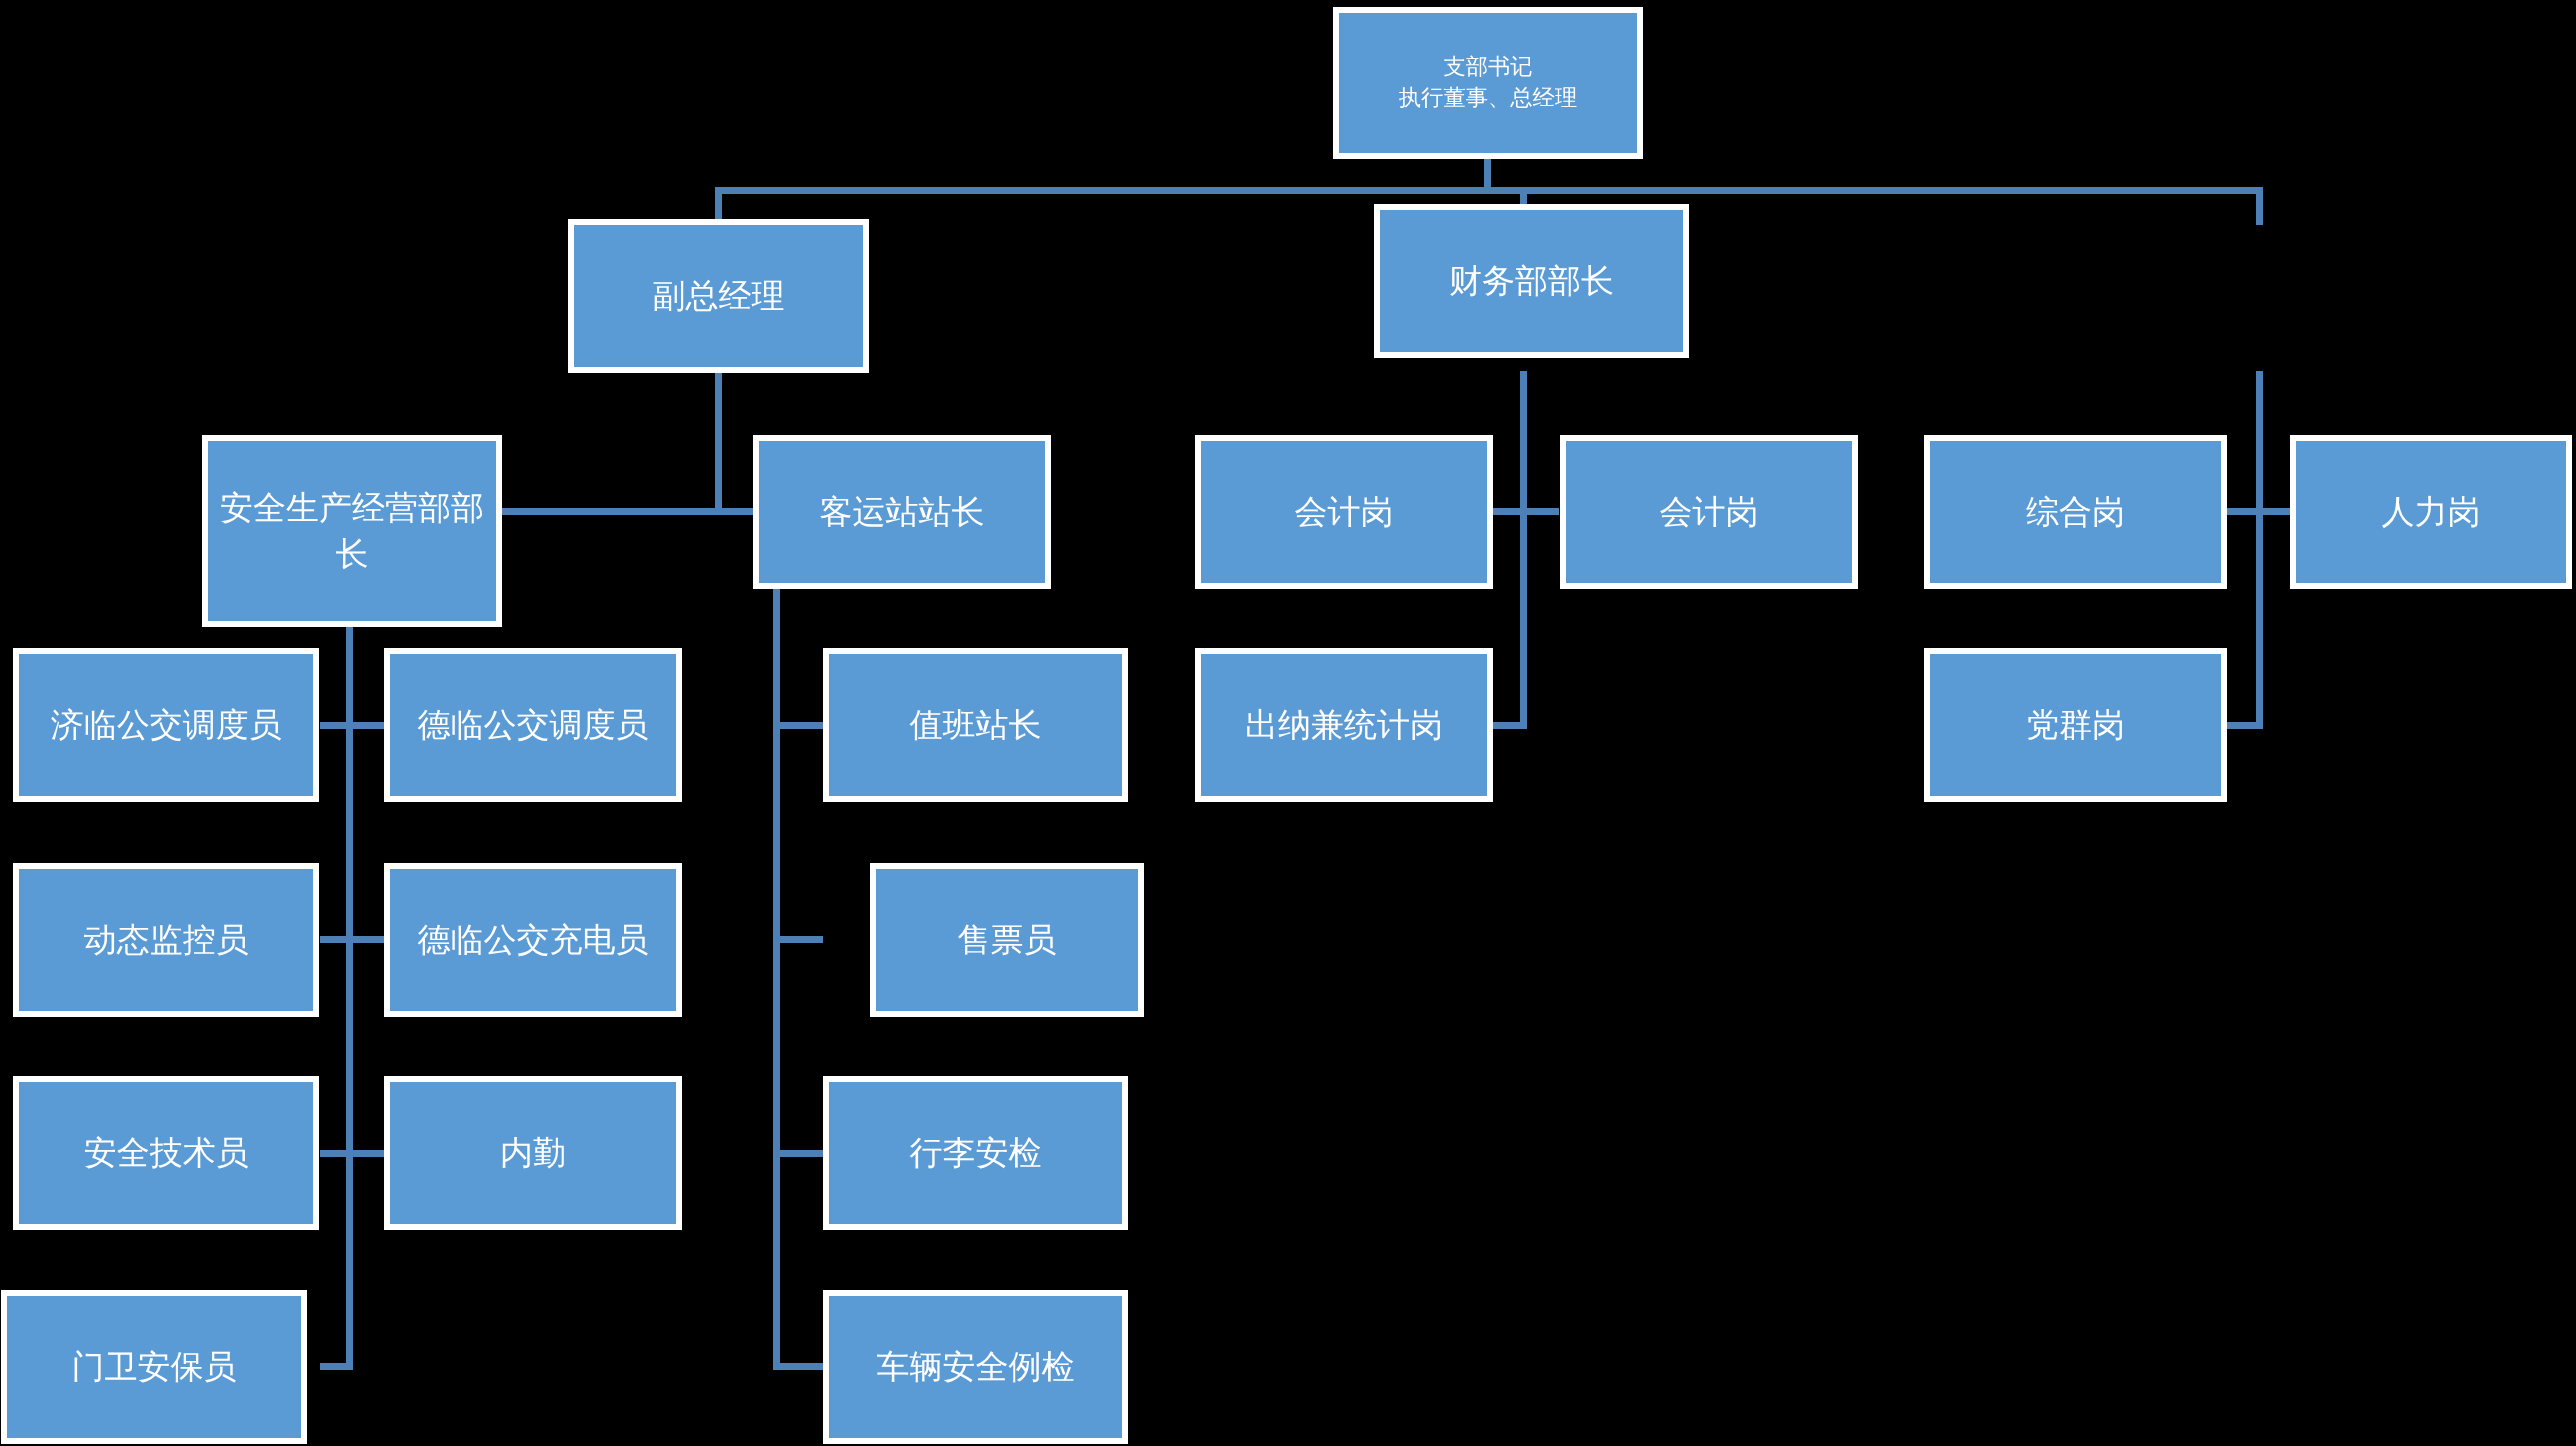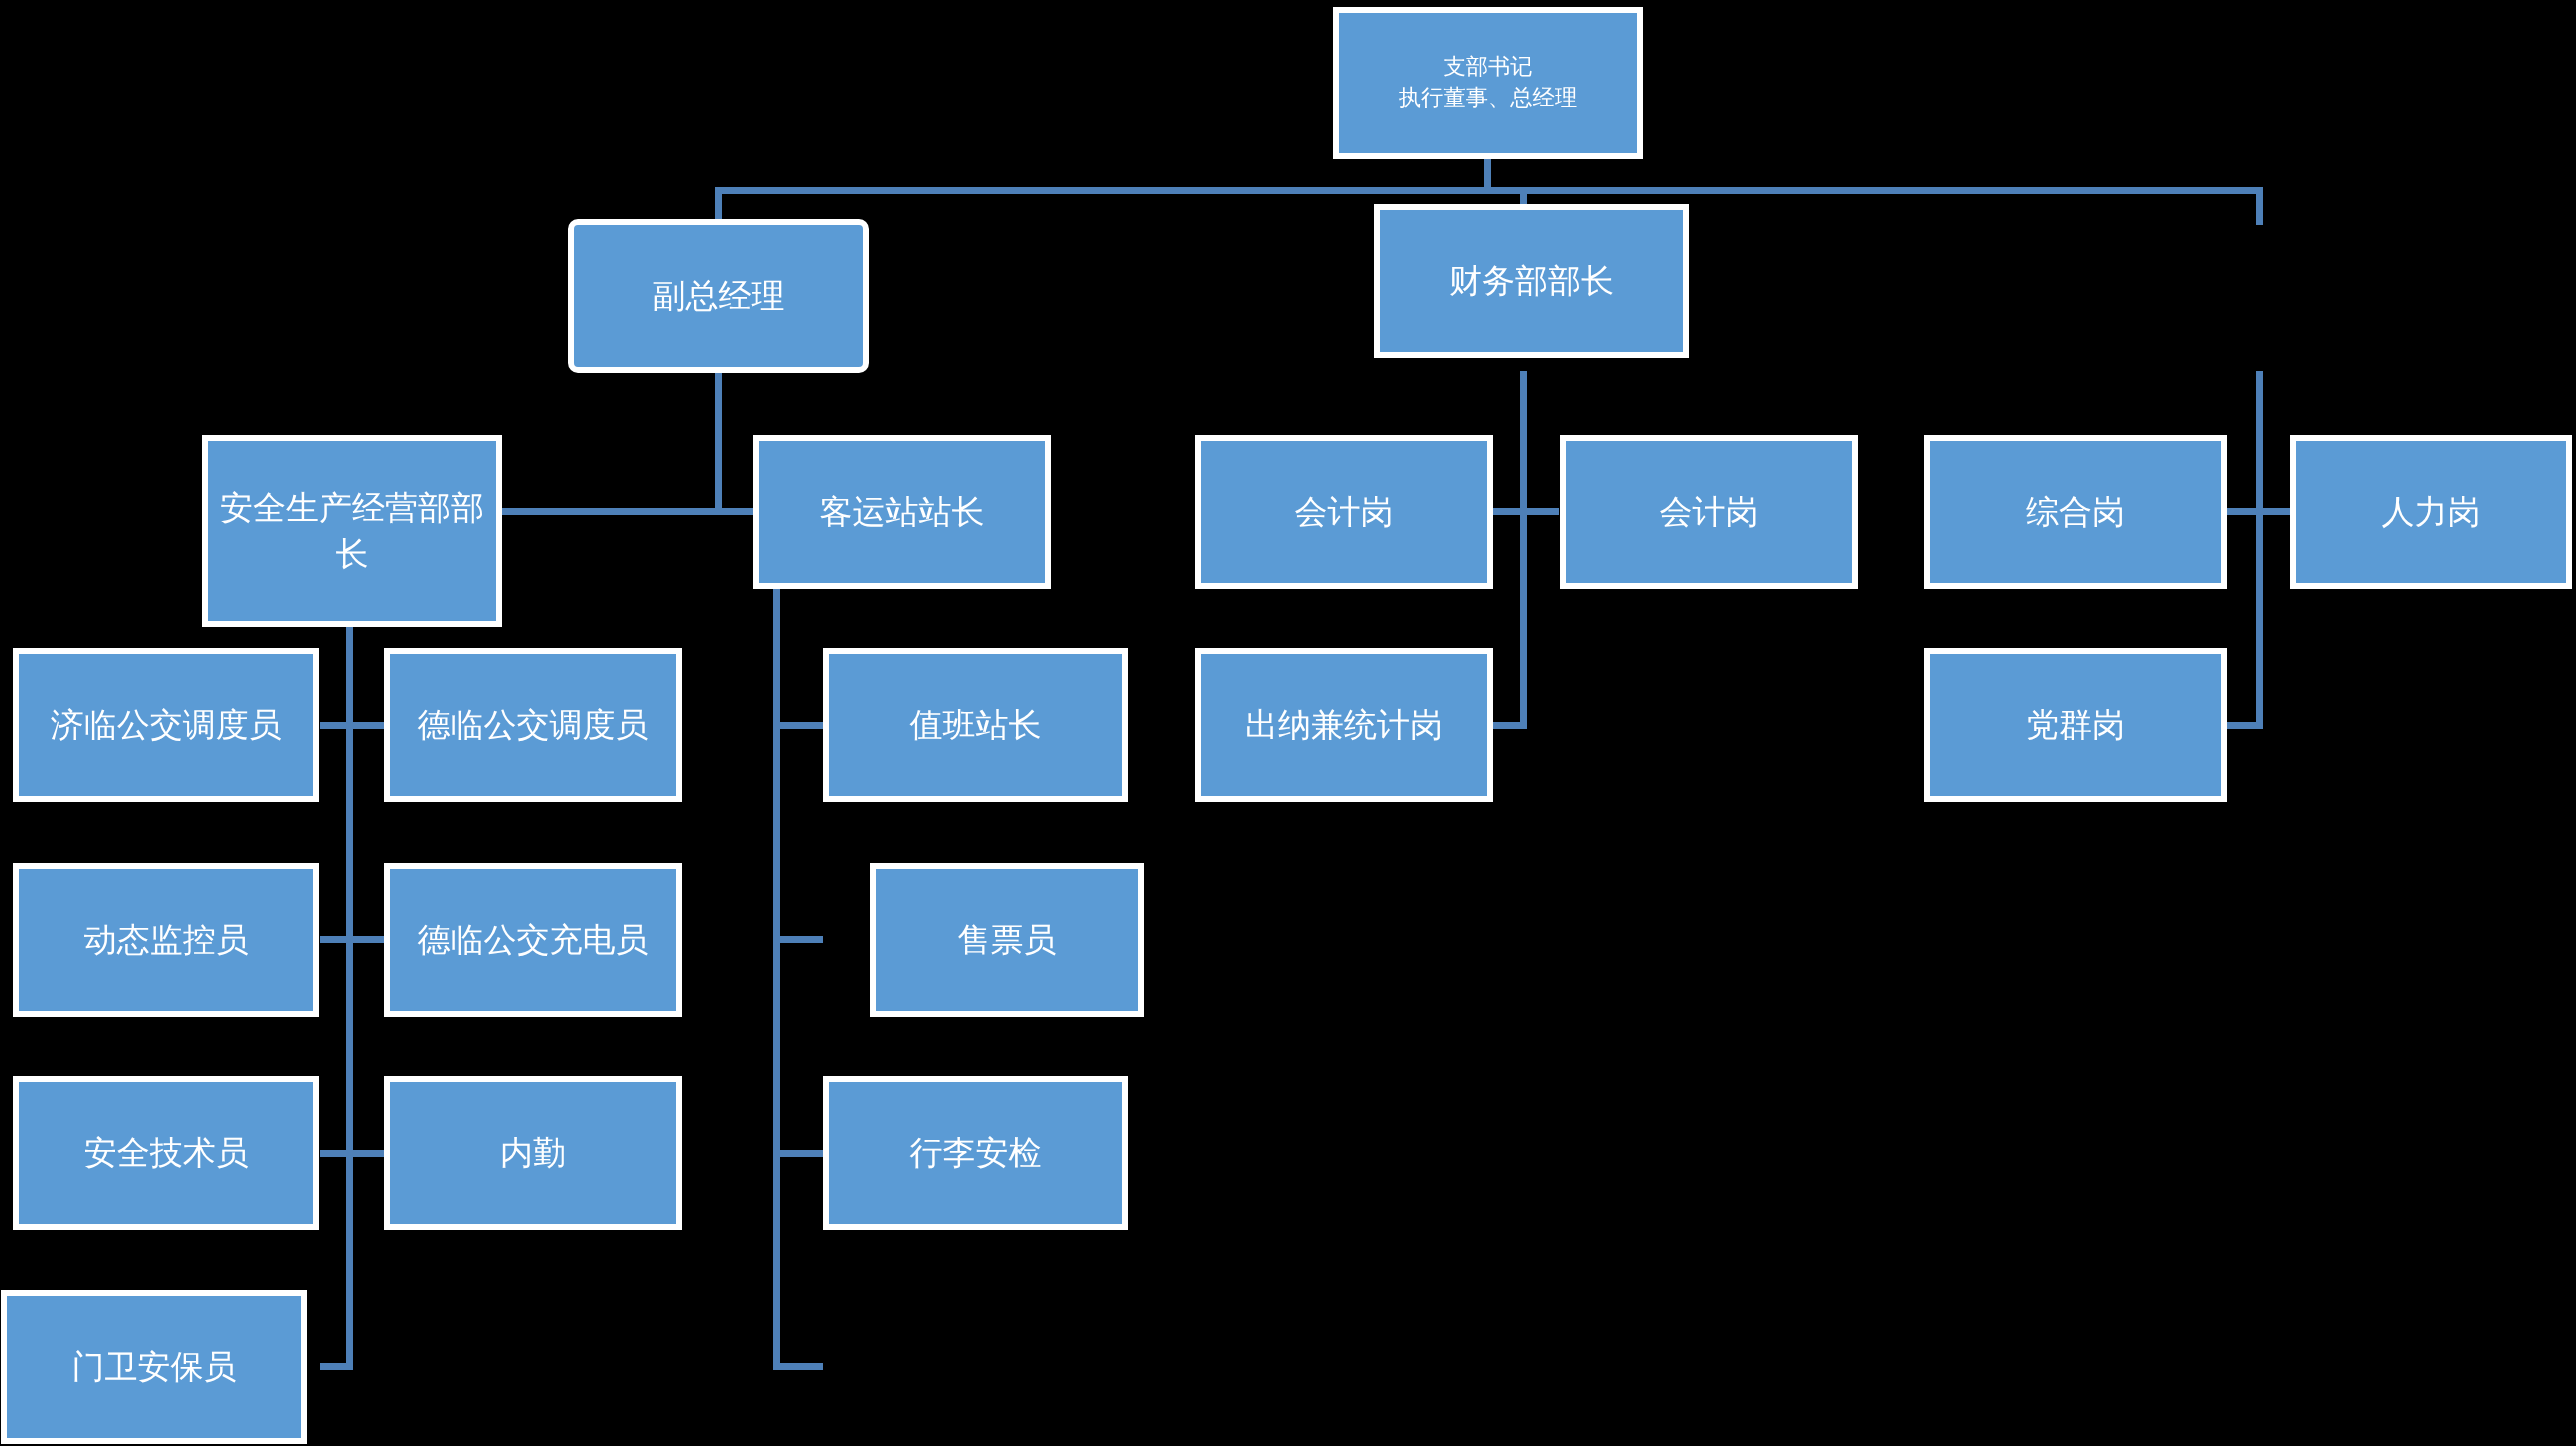--- a/index.html
+++ b/index.html
@@ -52,21 +52,21 @@
   #ln-stub-c6      {left:773px; top:1150px;width:50px;height:6.6px;}
   #ln-elbow-c7     {left:773px; top:1363px;width:50px;height:6.6px;}
   #ln-finance-trunk{left:1520px;top:371px;width:6.6px;height:358px;}
   #ln-stub-f3      {left:1493px;top:508px;width:66px;height:6.6px;}
   #ln-elbow-f4     {left:1493px;top:722px;width:33px;height:6.6px;}
   #ln-general-trunk{left:2256px;top:371px;width:6.6px;height:358px;}
   #ln-stub-g3      {left:2227px;top:508px;width:63px;height:6.6px;}
   #ln-elbow-g4     {left:2227px;top:722px;width:36px;height:6.6px;}
   
   #nd-root               {left:1333px;top:6.6px;   width:310px;height:152px;}
-  #nd-deputy-gm          {left:568px; top:219px; width:301px;height:154px;border-radius:10px;}
+  #nd-deputy-gm          {left:568px; top:219px; width:301px;height:154px;}
   #nd-finance-minister   {left:1374px;top:204px; width:315px;height:154px;}
   #nd-general-minister   {left:2107px;top:219px; width:305px;height:154px;}
   #nd-safety-production  {left:202px; top:435px; width:300px;height:192px;}
   #nd-station-master     {left:753px; top:435px; width:298px;height:154px;}
   #nd-accountant-1       {left:1195px;top:435px; width:298px;height:154px;}
   #nd-accountant-2       {left:1560px;top:435px; width:298px;height:154px;}
   #nd-general-post       {left:1924px;top:435px; width:303px;height:154px;text-align:right;}
   #nd-hr-post            {left:2290px;top:435px; width:282px;height:154px;}
   #nd-jilin-dispatcher   {left:13.2px;  top:648px; width:306px;height:154px;}
   #nd-delin-dispatcher   {left:384px; top:648px; width:298px;height:154px;}
@@ -174,15 +174,18 @@
   <div class="node" id="nd-internal-affairs">
     <span class="lbl">内勤</span>
   </div>
   <div class="node" id="nd-luggage-security">
     <span class="lbl">行李安检</span>
   </div>
 
   <div class="node" id="nd-gate-guard">
     <span class="lbl">门卫安保员</span>
   </div>
+  <div class="node" id="nd-vehicle-inspection">
+    <span class="lbl">车辆安全例检</span>
+  </div>
 
 </div>
 
 
 </body></html>

